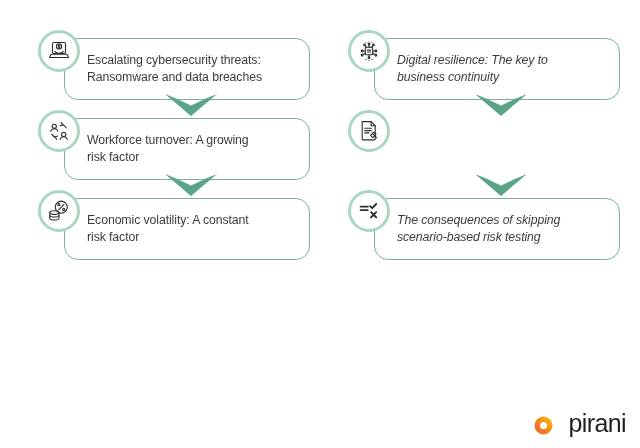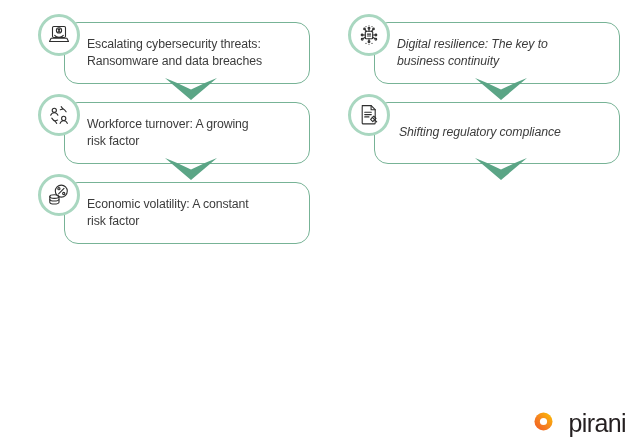--- a/index.html
+++ b/index.html
@@ -5,21 +5,21 @@
   html,body{margin:0;padding:0;}
   body{
     width:640px;height:448px;
     background:#ffffff;
     font-family:"Liberation Sans", sans-serif;
     overflow:hidden;
     position:relative;
   }
   .canvas{position:absolute;inset:0;}
 
-  .column{position:absolute;top:10px;width:300px;}
+  .column{position:absolute;top:26px;width:300px;}
   .col-left{left:14px;}
   .col-right{left:324px;font-style:italic;}
 
   .step{position:relative;height:80px;margin-bottom:0;}
 
   .box{
     position:absolute;
     left:50px; right:4px; top:12px; bottom:6px;
     border:1.1px solid #77b396;
     border-radius:14px;
@@ -56,21 +56,21 @@
     position:absolute;
     left:150px;
     width:54px;height:26px;
     z-index:1;
   }
   .arrow svg{display:block;width:54px;height:26px;}
 
   .logo{
     position:absolute;
     right:14px;bottom:12px;
-    display:flex;align-items:flex-start;gap:14px;
+    display:flex;align-items:flex-end;gap:14px;
   }
   .logo-mark{width:21px;height:21px;display:block;}
   .logo-word{
     font-size:25px;
     color:#241f20;
     font-family:"Liberation Sans", sans-serif;
     letter-spacing:-0.6px;
     line-height:1;
     font-weight:400;
   }
@@ -172,40 +172,51 @@
         </svg>
       </div>
       <div class="arrow" style="top:66px">
         <svg viewBox="0 0 54 26">
             <path d="M1 2 L27 24 L53 2 L42 6.5 L27 13.5 L12 6.5 Z" fill="#5ba586"></path>
           </svg>
       </div>
     </div>
 
     <div class="step single">
-      <div class="box">
-        <div class="box-text">Shifting regulatory compliance</div>
-      </div>
       <div class="badge">
         <svg width="26" height="26" viewBox="0 0 26 26" fill="none" stroke="#2e2e2e" stroke-width="1.1" stroke-linecap="round" stroke-linejoin="round">
           <path d="M6.2 3.6h9l4 4v13.3a1 1 0 0 1-1 1H7.2a1 1 0 0 1-1-1V4.6a1 1 0 0 1 1-1z"></path>
           <path d="M15.1 3.6v4.1h4.1"></path>
           <path d="M8.7 10.3h6.6M8.7 12.6h6.6M8.7 14.9h4.3"></path>
           <path d="m16.1 15.2 4.6 4.6"></path>
           <path d="m14.6 17.4 3.2-3.2 2.2 2.2-3.2 3.2z"></path>
         </svg>
       </div>
       <div class="arrow" style="top:66px">
         <svg viewBox="0 0 54 26">
             <path d="M1 2 L27 24 L53 2 L42 6.5 L27 13.5 L12 6.5 Z" fill="#5ba586"></path>
           </svg>
       </div>
     </div>
 
 
+    <div class="step">
+      <div class="box">
+        <div class="box-text">The consequences of skipping
+scenario-based risk testing</div>
+      </div>
+      <div class="badge">
+        <svg width="26" height="26" viewBox="0 0 26 26" fill="none" stroke="#2e2e2e" stroke-width="1.9" stroke-linecap="round" stroke-linejoin="round">
+          <path d="M4.6 8.6h7.2M4.6 12.1h7.2"></path>
+          <path d="M14.2 8.2l2 2 4-4.2"></path>
+          <path d="M4.6 16.4h7.2M4.6 19.9h7.2" stroke-width="0"></path>
+          <path d="M15 14.2l5.2 5.2M20.2 14.2 15 19.4"></path>
+        </svg>
+      </div>
+    </div>
 
   </div>
 
   <div class="logo">
     <svg class="logo-mark" viewBox="0 0 24 24">
       <defs>
         <linearGradient id="pg" x1="0" y1="1" x2="1" y2="0">
           <stop offset="0%" stop-color="#f15a24"></stop>
           <stop offset="45%" stop-color="#f58220"></stop>
           <stop offset="100%" stop-color="#fdc300"></stop>

